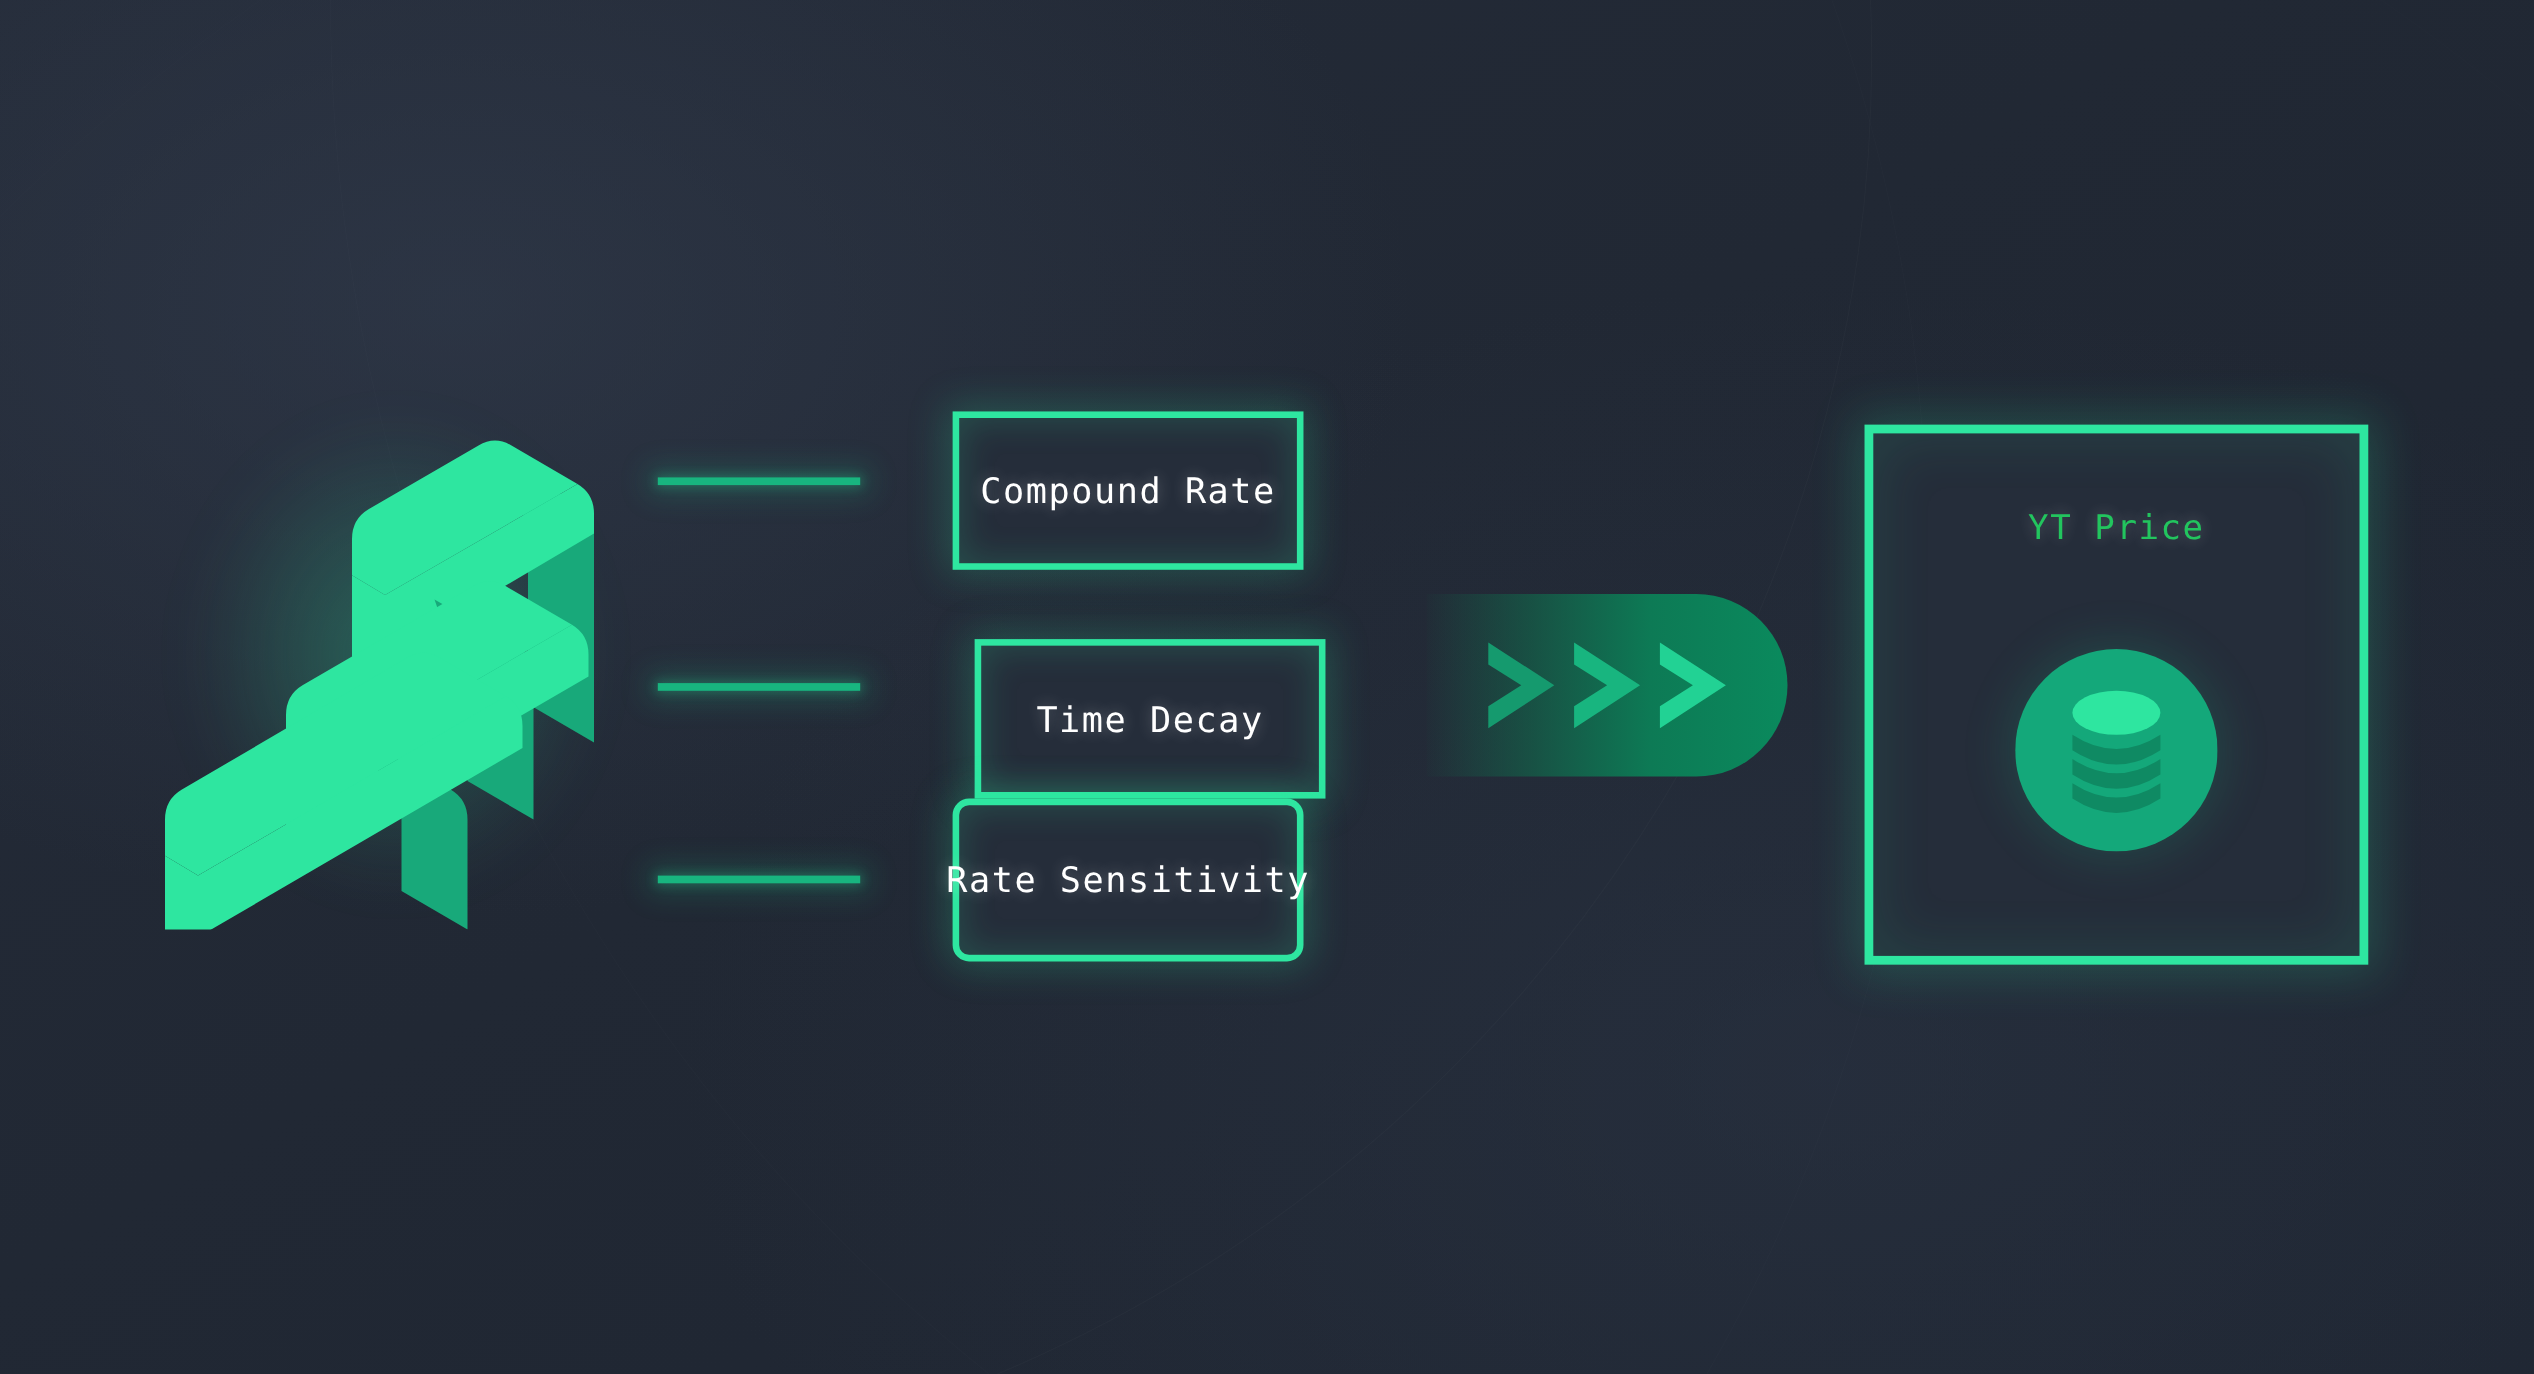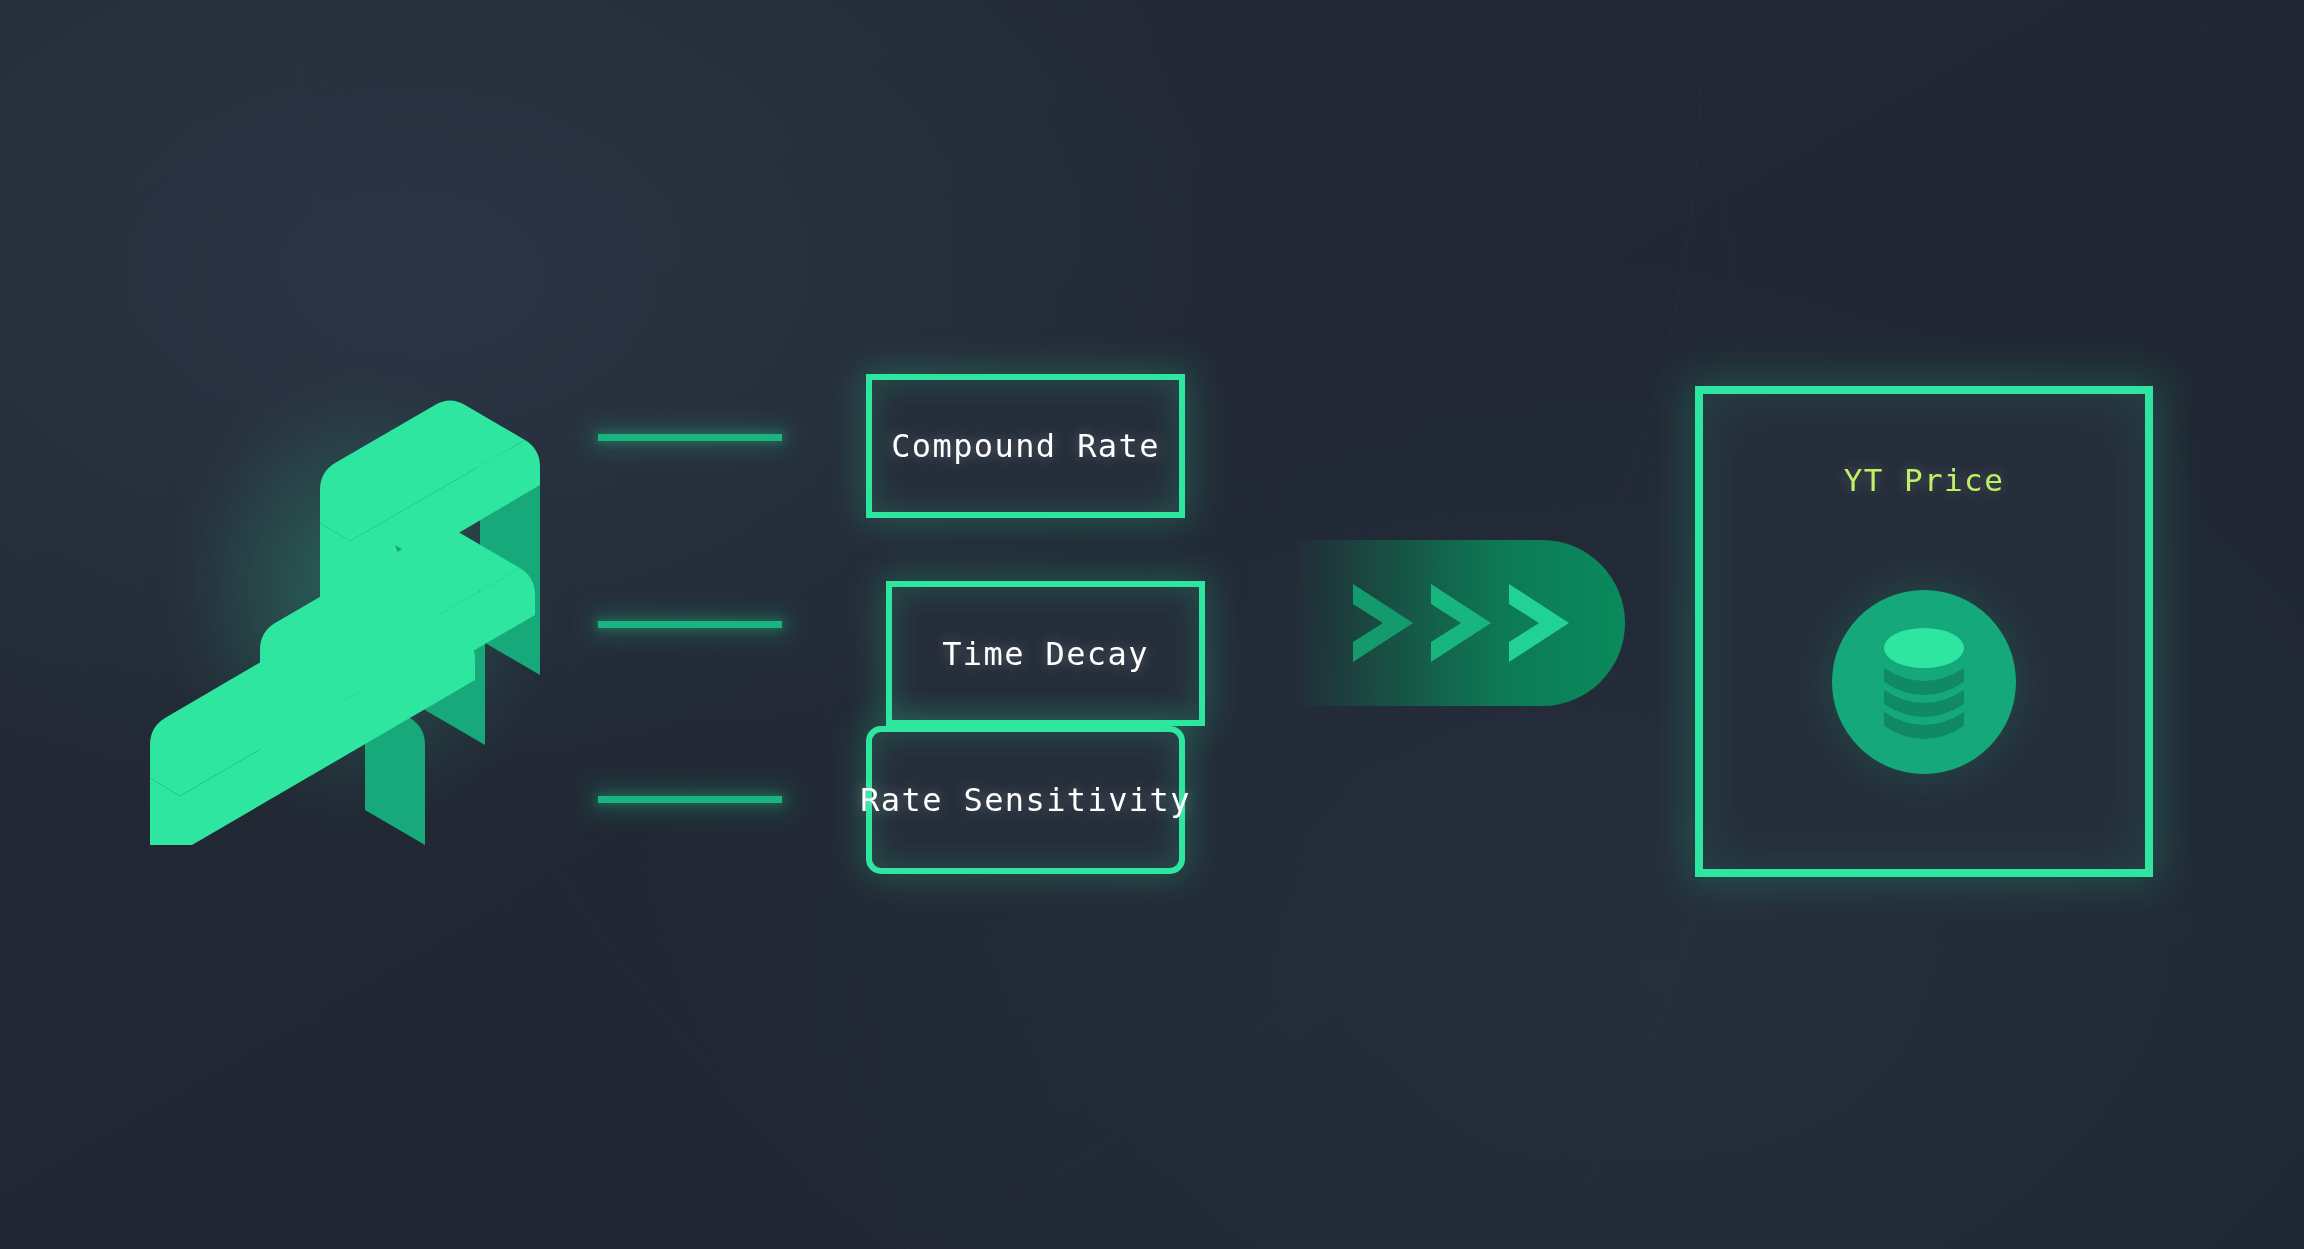--- a/index.html
+++ b/index.html
@@ -128,21 +128,21 @@
     background: #252d3a;
     box-shadow: 0 0 40px 8px rgba(46,230,160,0.20),
                 inset 0 0 48px 8px rgba(46,230,160,0.10);
   }
   #yt-label {
     position: absolute;
     top: 68px;
     left: 0;
     width: 100%;
     text-align: center;
-    color: #bef264;
+    color: #22c55e;
     font-size: 31px;
     letter-spacing: 1.4px;
     text-shadow: 0 0 14px rgba(255,255,255,0.28);
   }
   #coin-wrap {
     position: absolute;
     left: 50%;
     top: 196px;
     transform: translateX(-50%);
     width: 184px;

